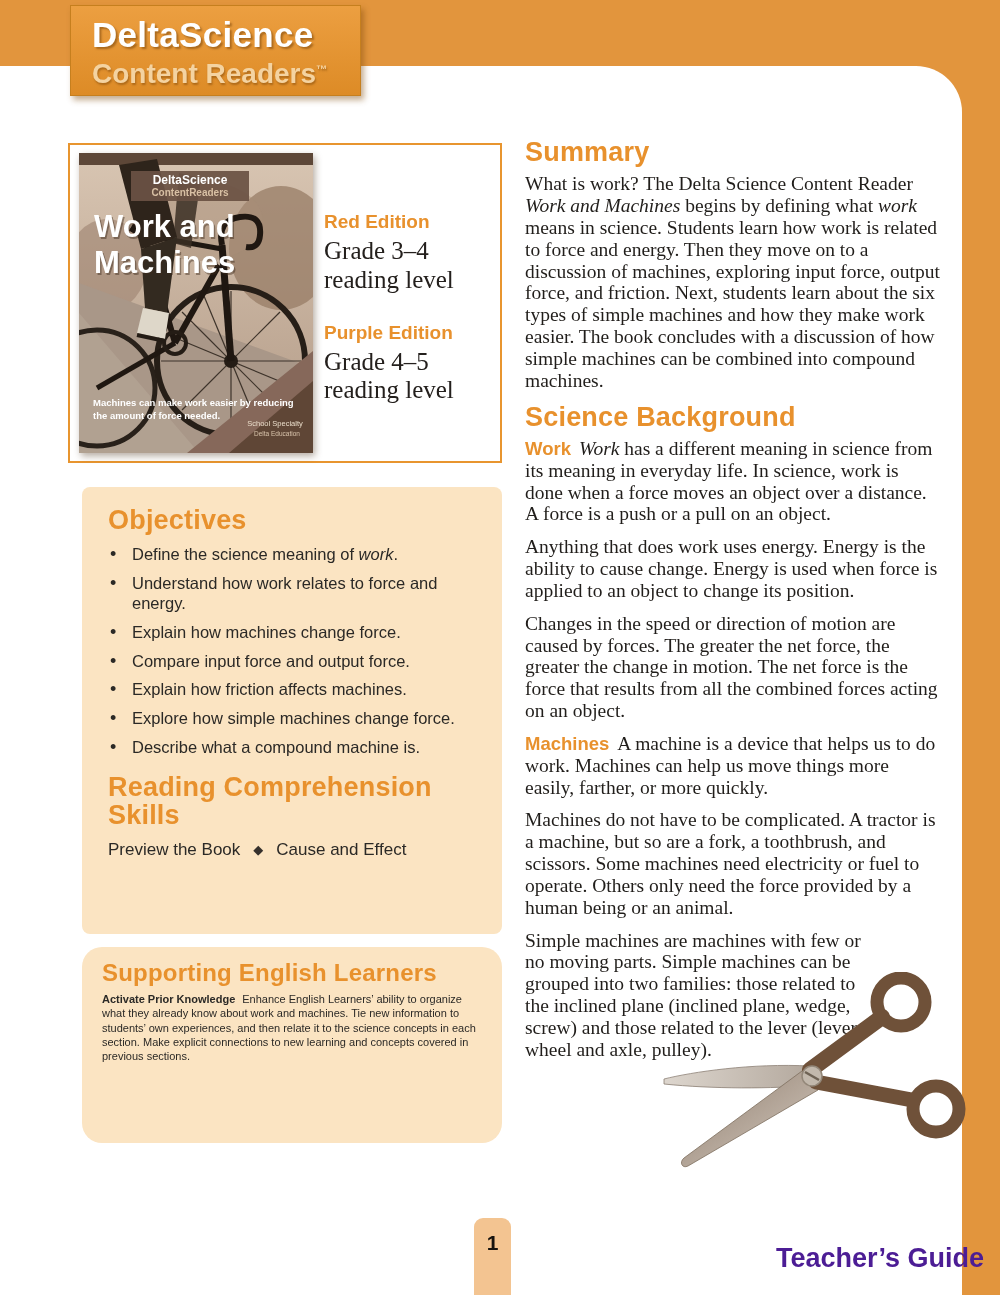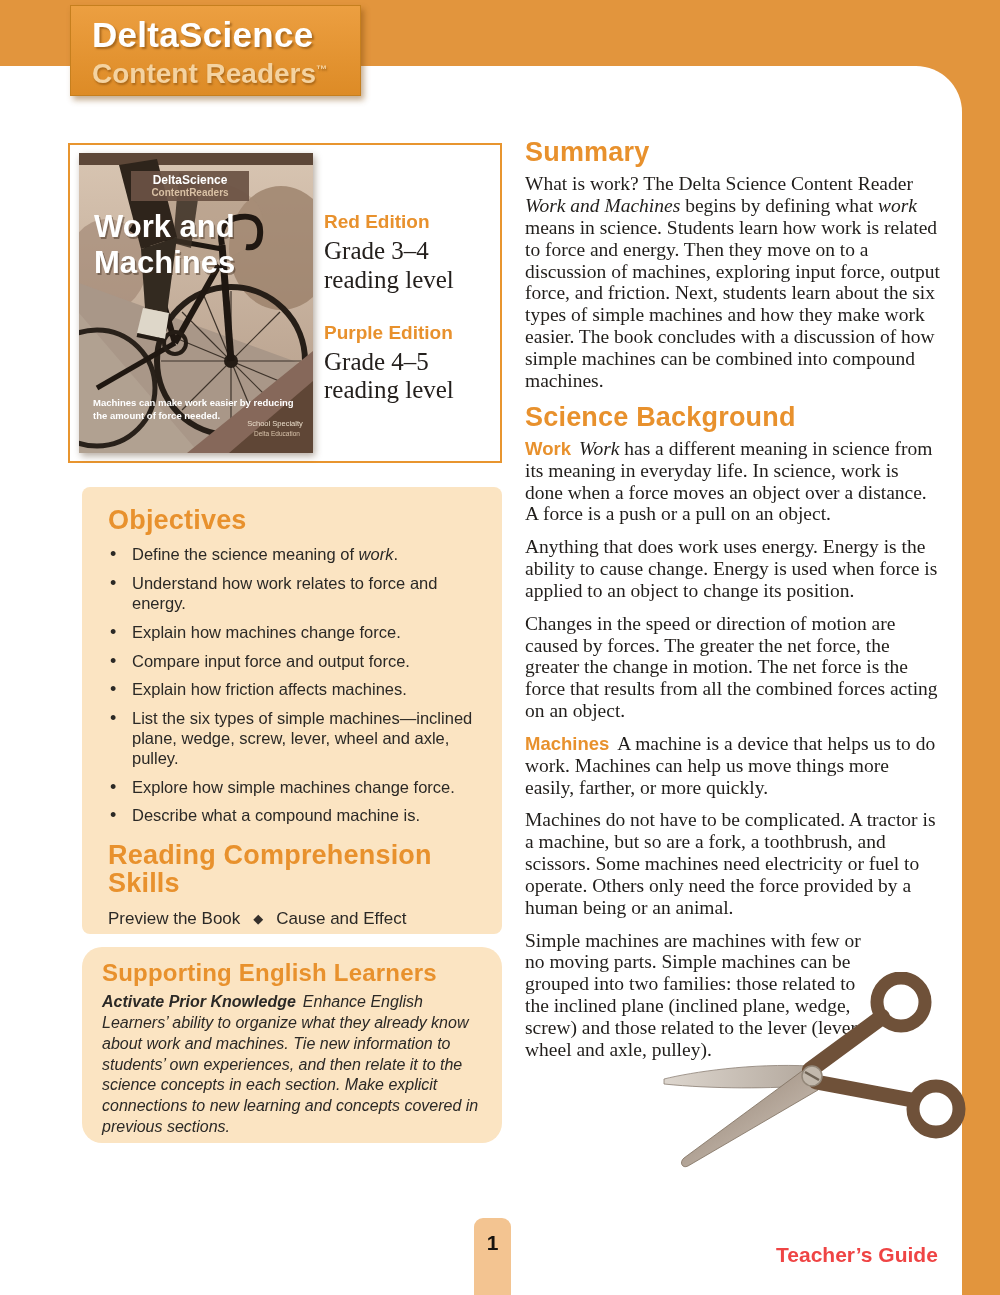--- a/index.html
+++ b/index.html
@@ -44,39 +44,39 @@
   ul.obj { list-style:none; }
   ul.obj li { position:relative; padding-left:24px; font-size:16.5px; color:#2b2926; margin-bottom:9px; line-height:1.2; }
   ul.obj li::before { content:"\2022"; position:absolute; left:2px; top:-1px; font-size:18px; color:#2b2926; }
   ul.obj i { font-style:italic; }
 
   .rcs-head { font-size:23px; margin-top:15px; margin-bottom:9px; }
   .skill-row { font-size:17px; color:#2b2926; margin-bottom:2px; }
   .skill-sep { display:inline-block; margin:0 13px; font-size:13px; color:#35302c; transform:translateY(-1px); }
 
   .panel-sel h2 { font-size:24px; margin-bottom:7px; }
-  .sel-text { font-size:16px; color:#2b2926; line-height:1.3;font-style:italic; }
+  .sel-text { font-size:11px; color:#2b2926; line-height:1.3; }
   .sel-lead { font-weight:bold; margin-right:7px; }
 
   
   .right-col { position:absolute; left:525px; top:138px; width:416px; z-index:3; }
   .right-col h2 { margin-bottom:7px; }
   .serif-p { font-family:"Liberation Serif", serif; font-size:19.5px; line-height:1.12; color:#211e1b; margin-bottom:11px; }
   .serif-p i { font-style:italic; }
   .sb-head { margin-top:8px; }
   .lead-label { font-family:"Liberation Sans", sans-serif; font-weight:bold; color:#E8912D; font-size:18.5px; margin-right:8px; }
   .p-simple { width:348px; margin-bottom:0; }
 
   .scissors { position:absolute; left:652px; top:972px; z-index:4; }
 
   
   .page-tab { position:absolute; left:474px; top:1218px; width:37px; height:77px; background:#F3C491;
               border-radius:9px 9px 0 0; text-align:center; padding-top:13px;
               font-size:21px; font-weight:bold; color:#17130f; z-index:5; }
-  .guide-label { position:absolute; left:776px; top:1243px; font-size:21px; font-weight:bold; color:#ef4444; z-index:5; }
+  .guide-label { position:absolute; left:776px; top:1243px; font-size:27px; font-weight:bold; color:#4c1d95; z-index:5; }
 </style>
 </head>
 <body>
 
 <div class="stage">
 
   <div class="orange-top"></div>
   <div class="orange-right"></div>
   <div class="orange-corner"></div>
   <div class="white-main"></div>
@@ -165,21 +165,20 @@
   </div>
 
   <div class="panel panel-objectives">
     <h2 class="orange">Objectives</h2>
     <ul class="obj">
       <li><span>Define the science meaning of </span><i>work</i><span>.</span></li>
       <li><span>Understand how work relates to force and energy.</span></li>
       <li><span>Explain how machines change force.</span></li>
       <li><span>Compare input force and output force.</span></li>
       <li><span>Explain how friction affects machines.</span></li>
-      <li><span>List the six types of simple machines—inclined plane, wedge, screw, lever, wheel and axle, pulley.</span></li>
       <li><span>Explore how simple machines change force.</span></li>
       <li><span>Describe what a compound machine is.</span></li>
     </ul>
     <h2 class="orange rcs-head">Reading Comprehension Skills</h2>
     <div class="skill-row"><span>Preview the Book</span><span class="skill-sep">◆</span><span>Cause and Effect</span></div>
 
   </div>
 
   <div class="panel panel-sel">
     <h2 class="orange">Supporting English Learners</h2>

